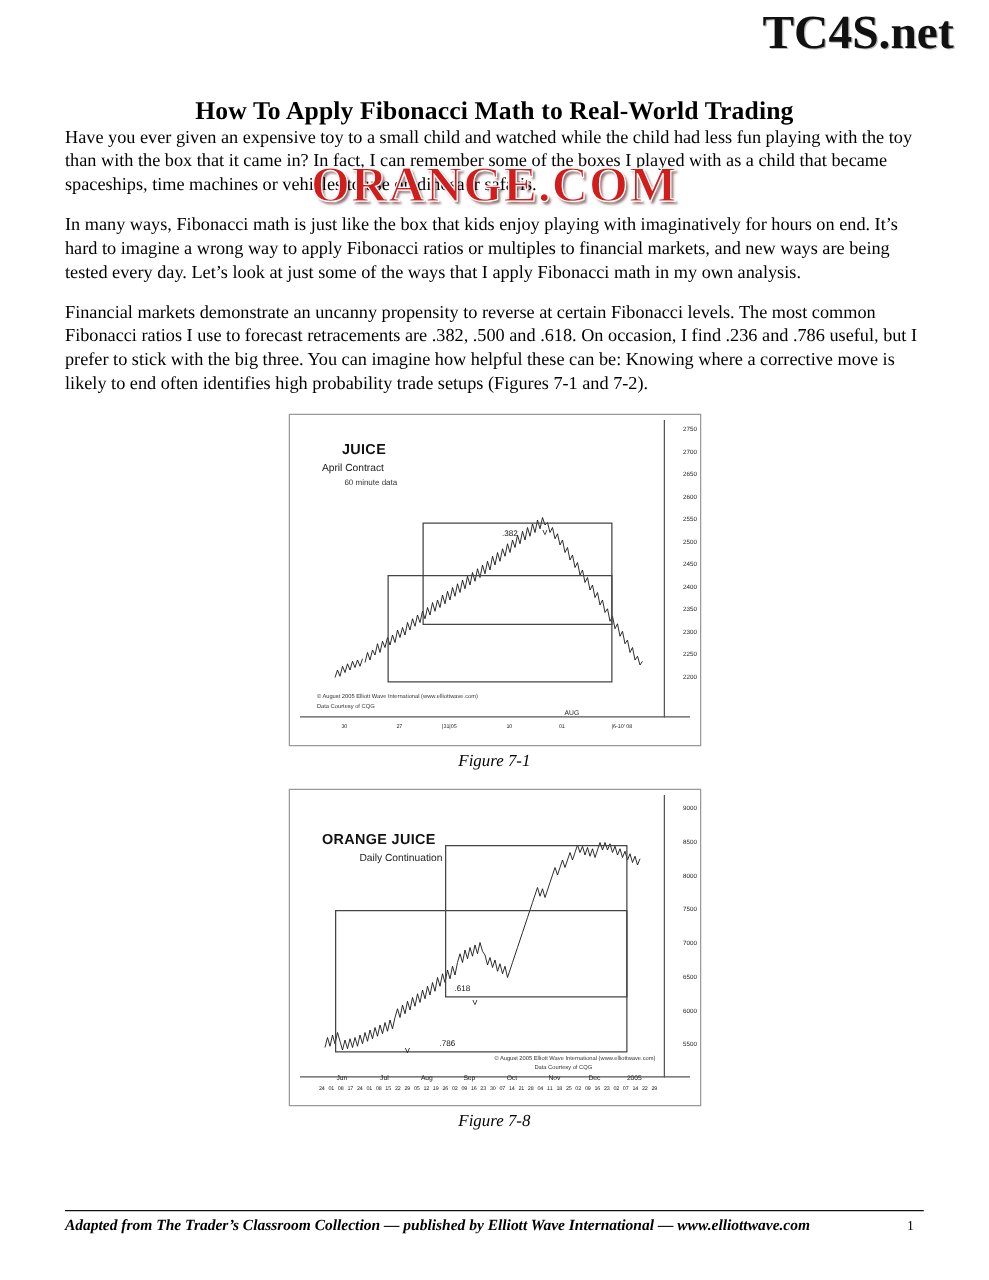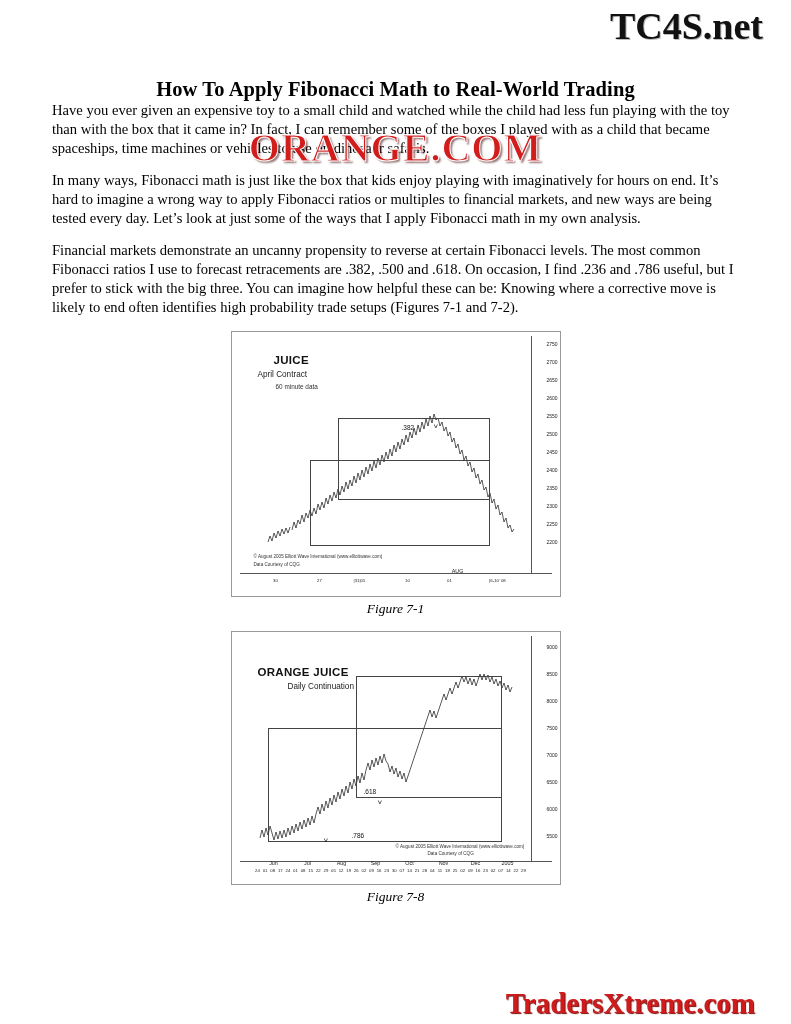--- a/index.html
+++ b/index.html
@@ -361,16 +361,19 @@
 
         <div class="copyright" style="left:164px; top:212px;">© August 2005 Elliott Wave International (www.elliottwave.com)</div>
         <div class="copyright" style="left:196px; top:219px;">Data Courtesy of CQG</div>
       </div>
     </div>
     <div class="figure-caption">Figure 7-8</div>
   </div>
 
   <div class="wm-center">ORANGE.COM</div>
 
-
-  <div class="wm-bottom">TradersXtreme.com</div>
+  <div class="footer">
+    <span>Adapted from The Trader’s Classroom Collection — published by Elliott Wave International — www.elliottwave.com</span>
+    <span class="pageno">1</span>
+  </div>
+
 
 </div>
 
 </body></html>

